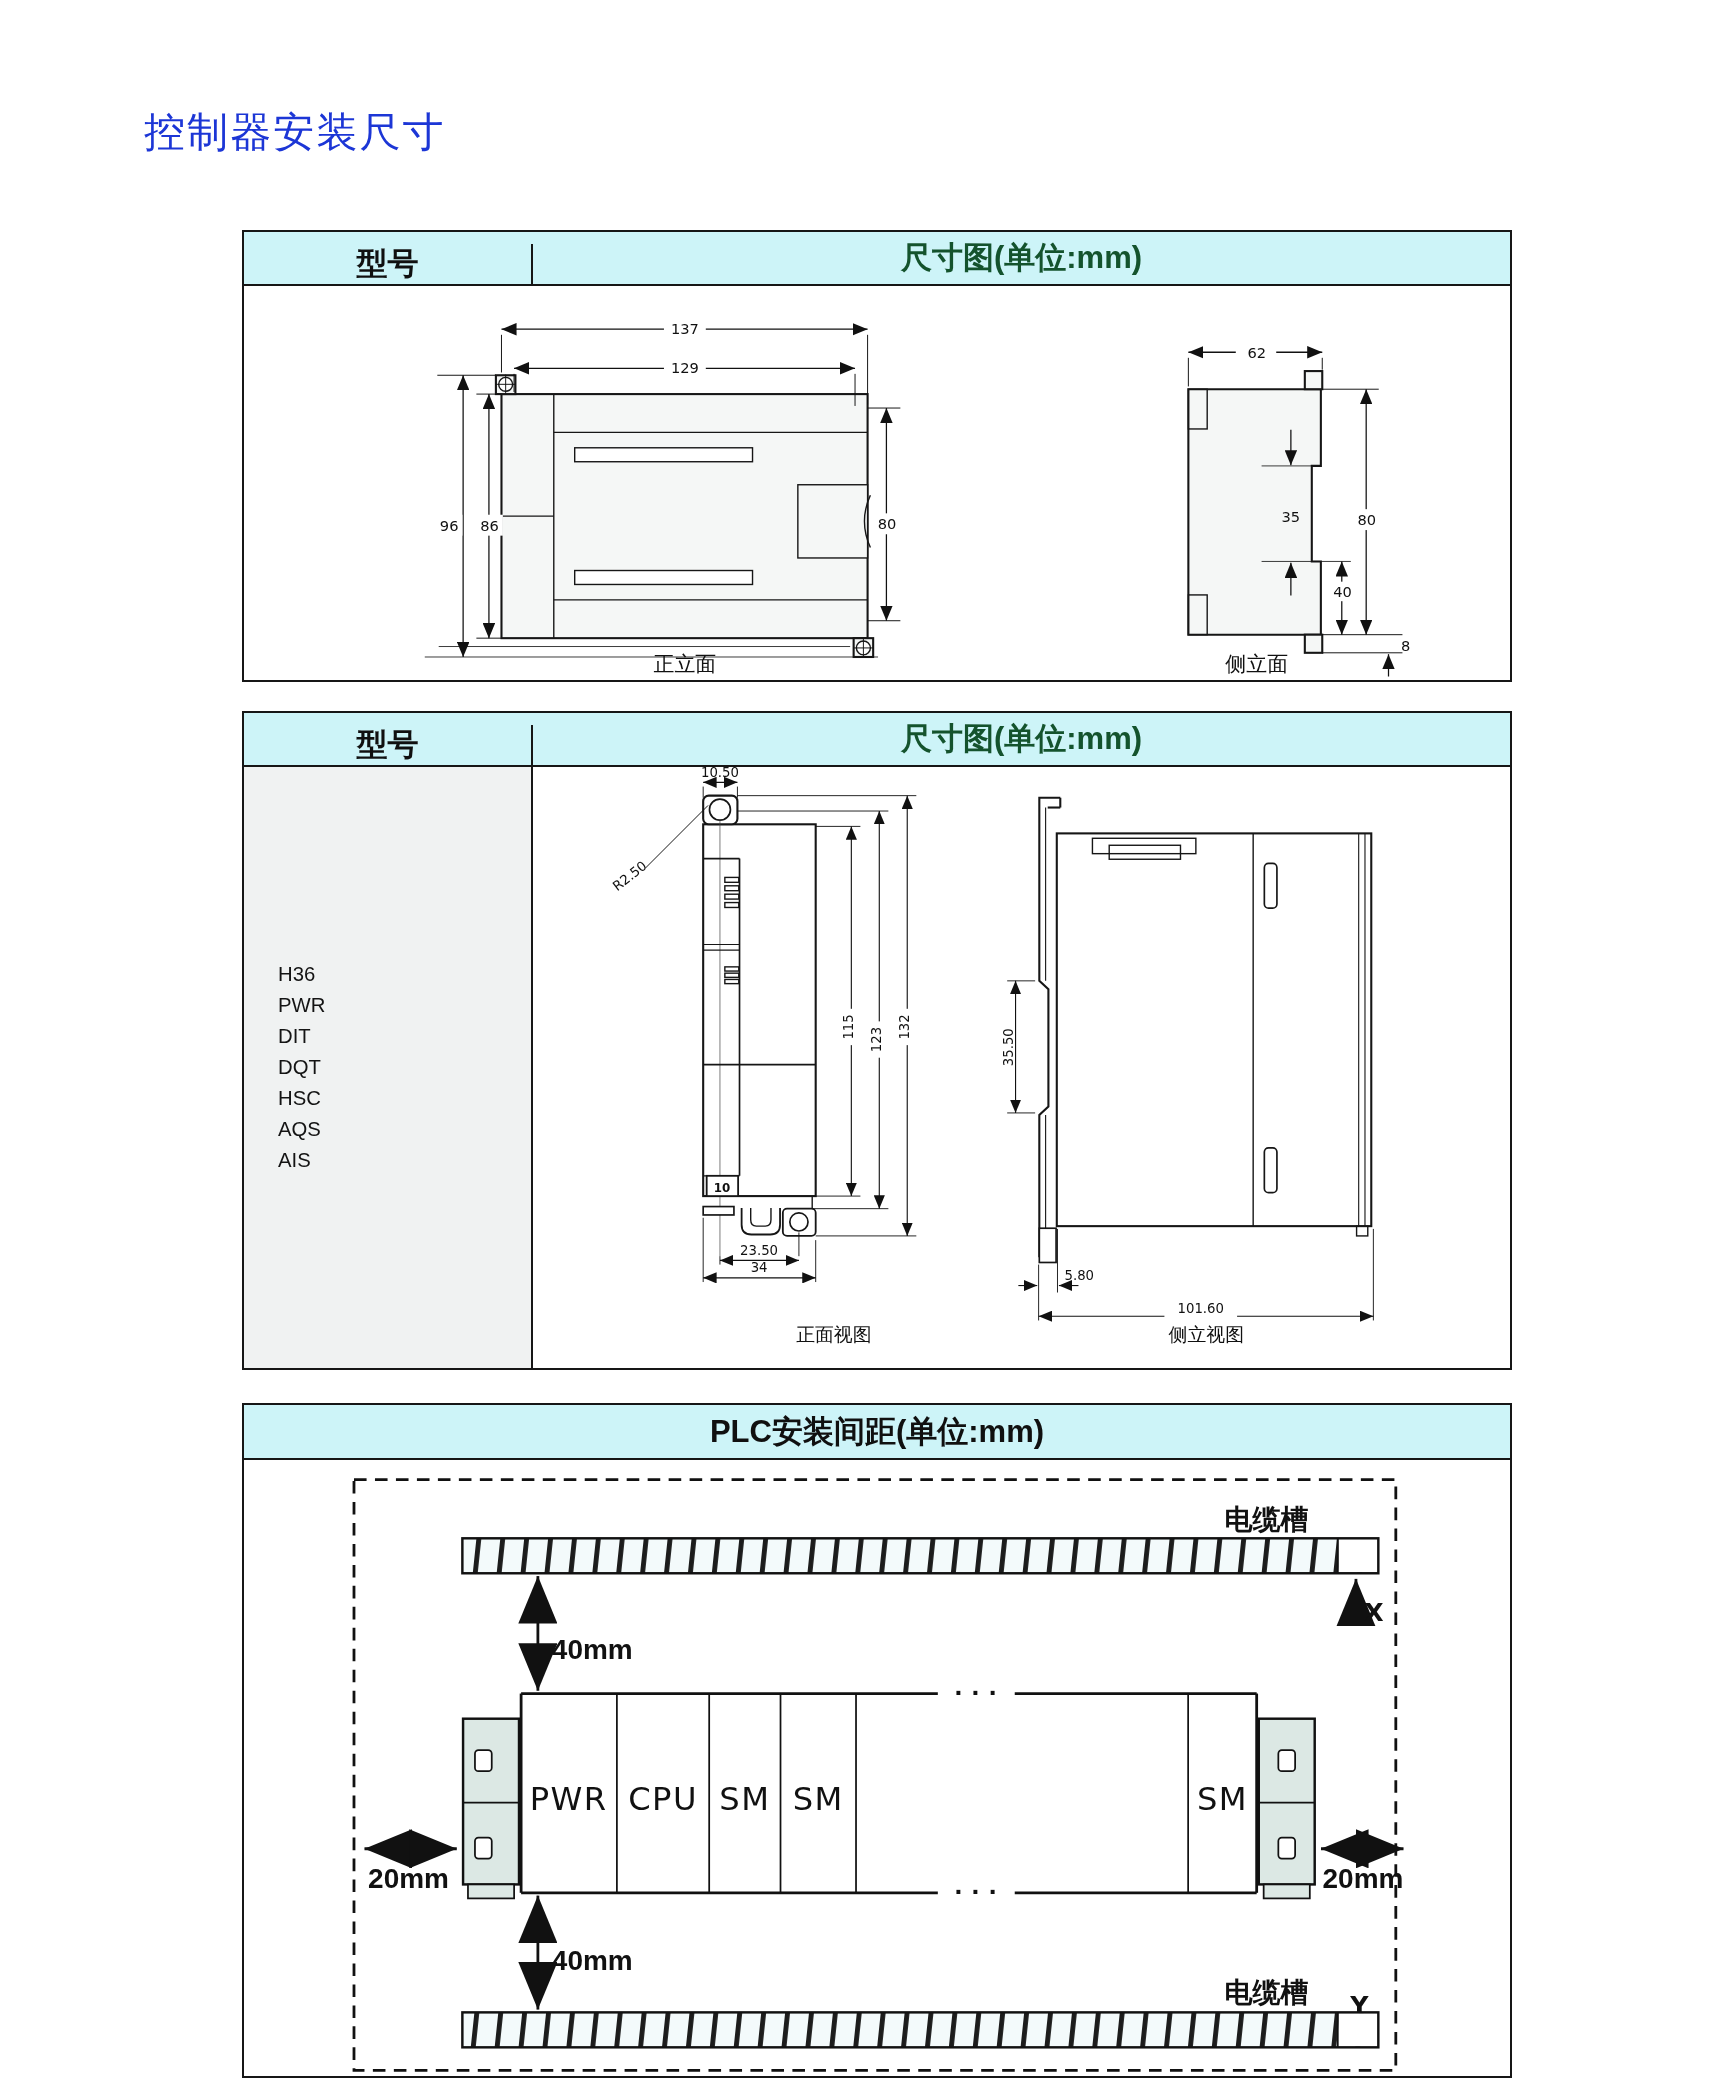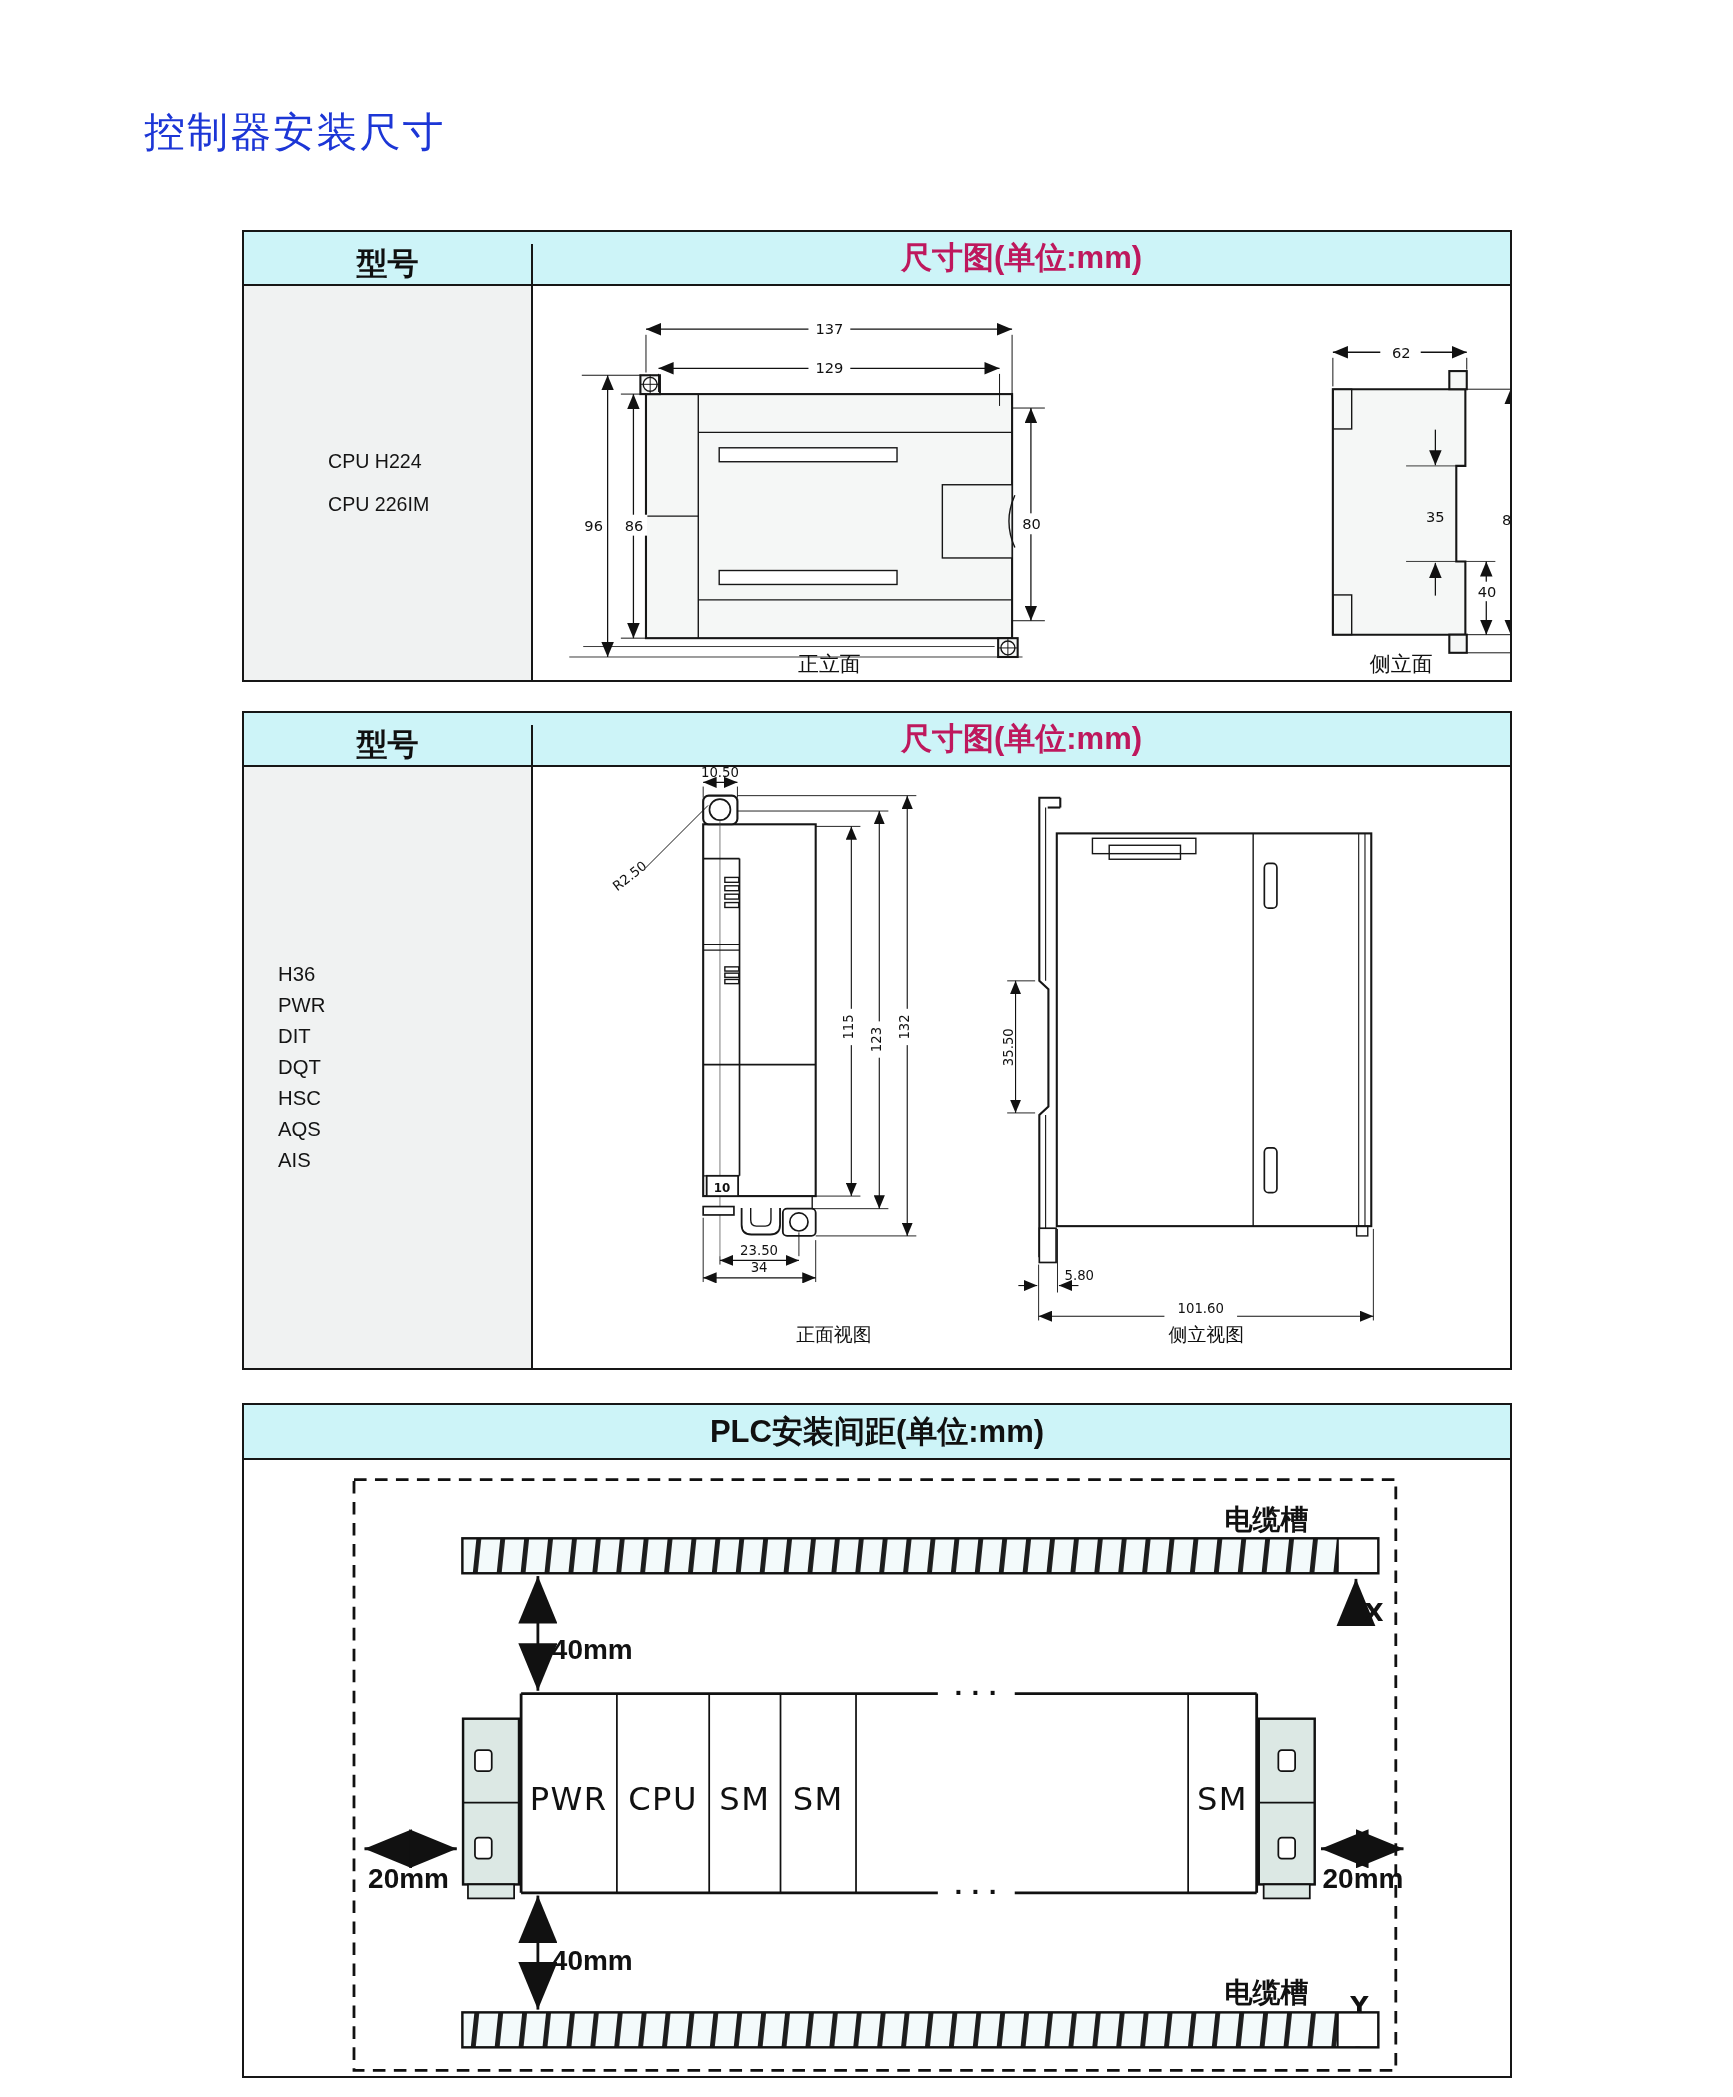--- a/index.html
+++ b/index.html
@@ -7,21 +7,21 @@
         font-family:"Liberation Sans",sans-serif;overflow:hidden;}
   .title{position:absolute;left:144px;top:105px;font-size:41px;font-weight:400;
          color:#1c36d6;letter-spacing:2.1px;}
   .tbl{position:absolute;left:242px;width:1270px;border:2.1px solid #161616;box-sizing:border-box;background:#fff;}
   #t1{top:230px;height:452px;}
   #t2{top:711px;height:659px;}
   #s3{top:1403px;height:675px;}
   .hdr{display:flex;height:52px;background:#cdf4f8;border-bottom:2.1px solid #161616;}
   .hdr .c1{width:289px;border-right:2.1px solid #161616;display:flex;align-items:center;justify-content:center;
            font-size:31px;font-weight:700;color:#101010;box-sizing:border-box;margin-top:12px;}
-  .hdr .c2{flex:1;display:flex;align-items:center;justify-content:center;font-size:31px;font-weight:700;color:#be185d;}
+  .hdr .c2{flex:1;display:flex;align-items:center;justify-content:center;font-size:31px;font-weight:700;color:#14532d;}
   .hdr3{height:53px;background:#cdf4f8;border-bottom:2.1px solid #161616;display:flex;align-items:center;
         justify-content:center;font-size:31px;font-weight:700;color:#101010;}
   .bodyrow{display:flex;height:calc(100% - 54px);}
   .modelcell{width:289px;border-right:2.1px solid #161616;background:#f0f2f2;display:flex;flex-direction:column;
              justify-content:center;box-sizing:border-box;color:#141414;}
   #t1 .modelcell{padding-left:84px;font-size:19.6px;line-height:43px;}
   #t2 .modelcell{padding-left:34px;font-size:20.3px;line-height:31px;}
   .diagcell{flex:1;background:#fff;position:relative;}
   .s3body{height:calc(100% - 55px);position:relative;}
   svg text{font-family:"DejaVu Sans","Liberation Sans",sans-serif;fill:#111;}
@@ -39,24 +39,20 @@
 <div class="page">
 
   <div class="title">控制器安装尺寸</div>
 
   <div class="tbl" id="t1">
     <div class="hdr">
       <div class="c1">型号</div>
       <div class="c2">尺寸图(单位:mm)</div>
     </div>
     <div class="bodyrow">
-      <div class="modelcell">
-        <div>CPU H224</div>
-        <div>CPU 226IM</div>
-      </div>
       <div class="diagcell">
         <svg width="100%" height="100%" viewBox="0 0 1397 565">
           <defs>
             <marker id="aE1" markerWidth="13" markerHeight="10" refX="12" refY="5" orient="auto">
                 <path d="M0,0 L12,5 L0,10 z" fill="#111"></path>
               </marker>
             <marker id="aS1" markerWidth="13" markerHeight="10" refX="1" refY="5" orient="auto">
                 <path d="M13,0 L1,5 L13,10 z" fill="#111"></path>
               </marker>
           </defs>

